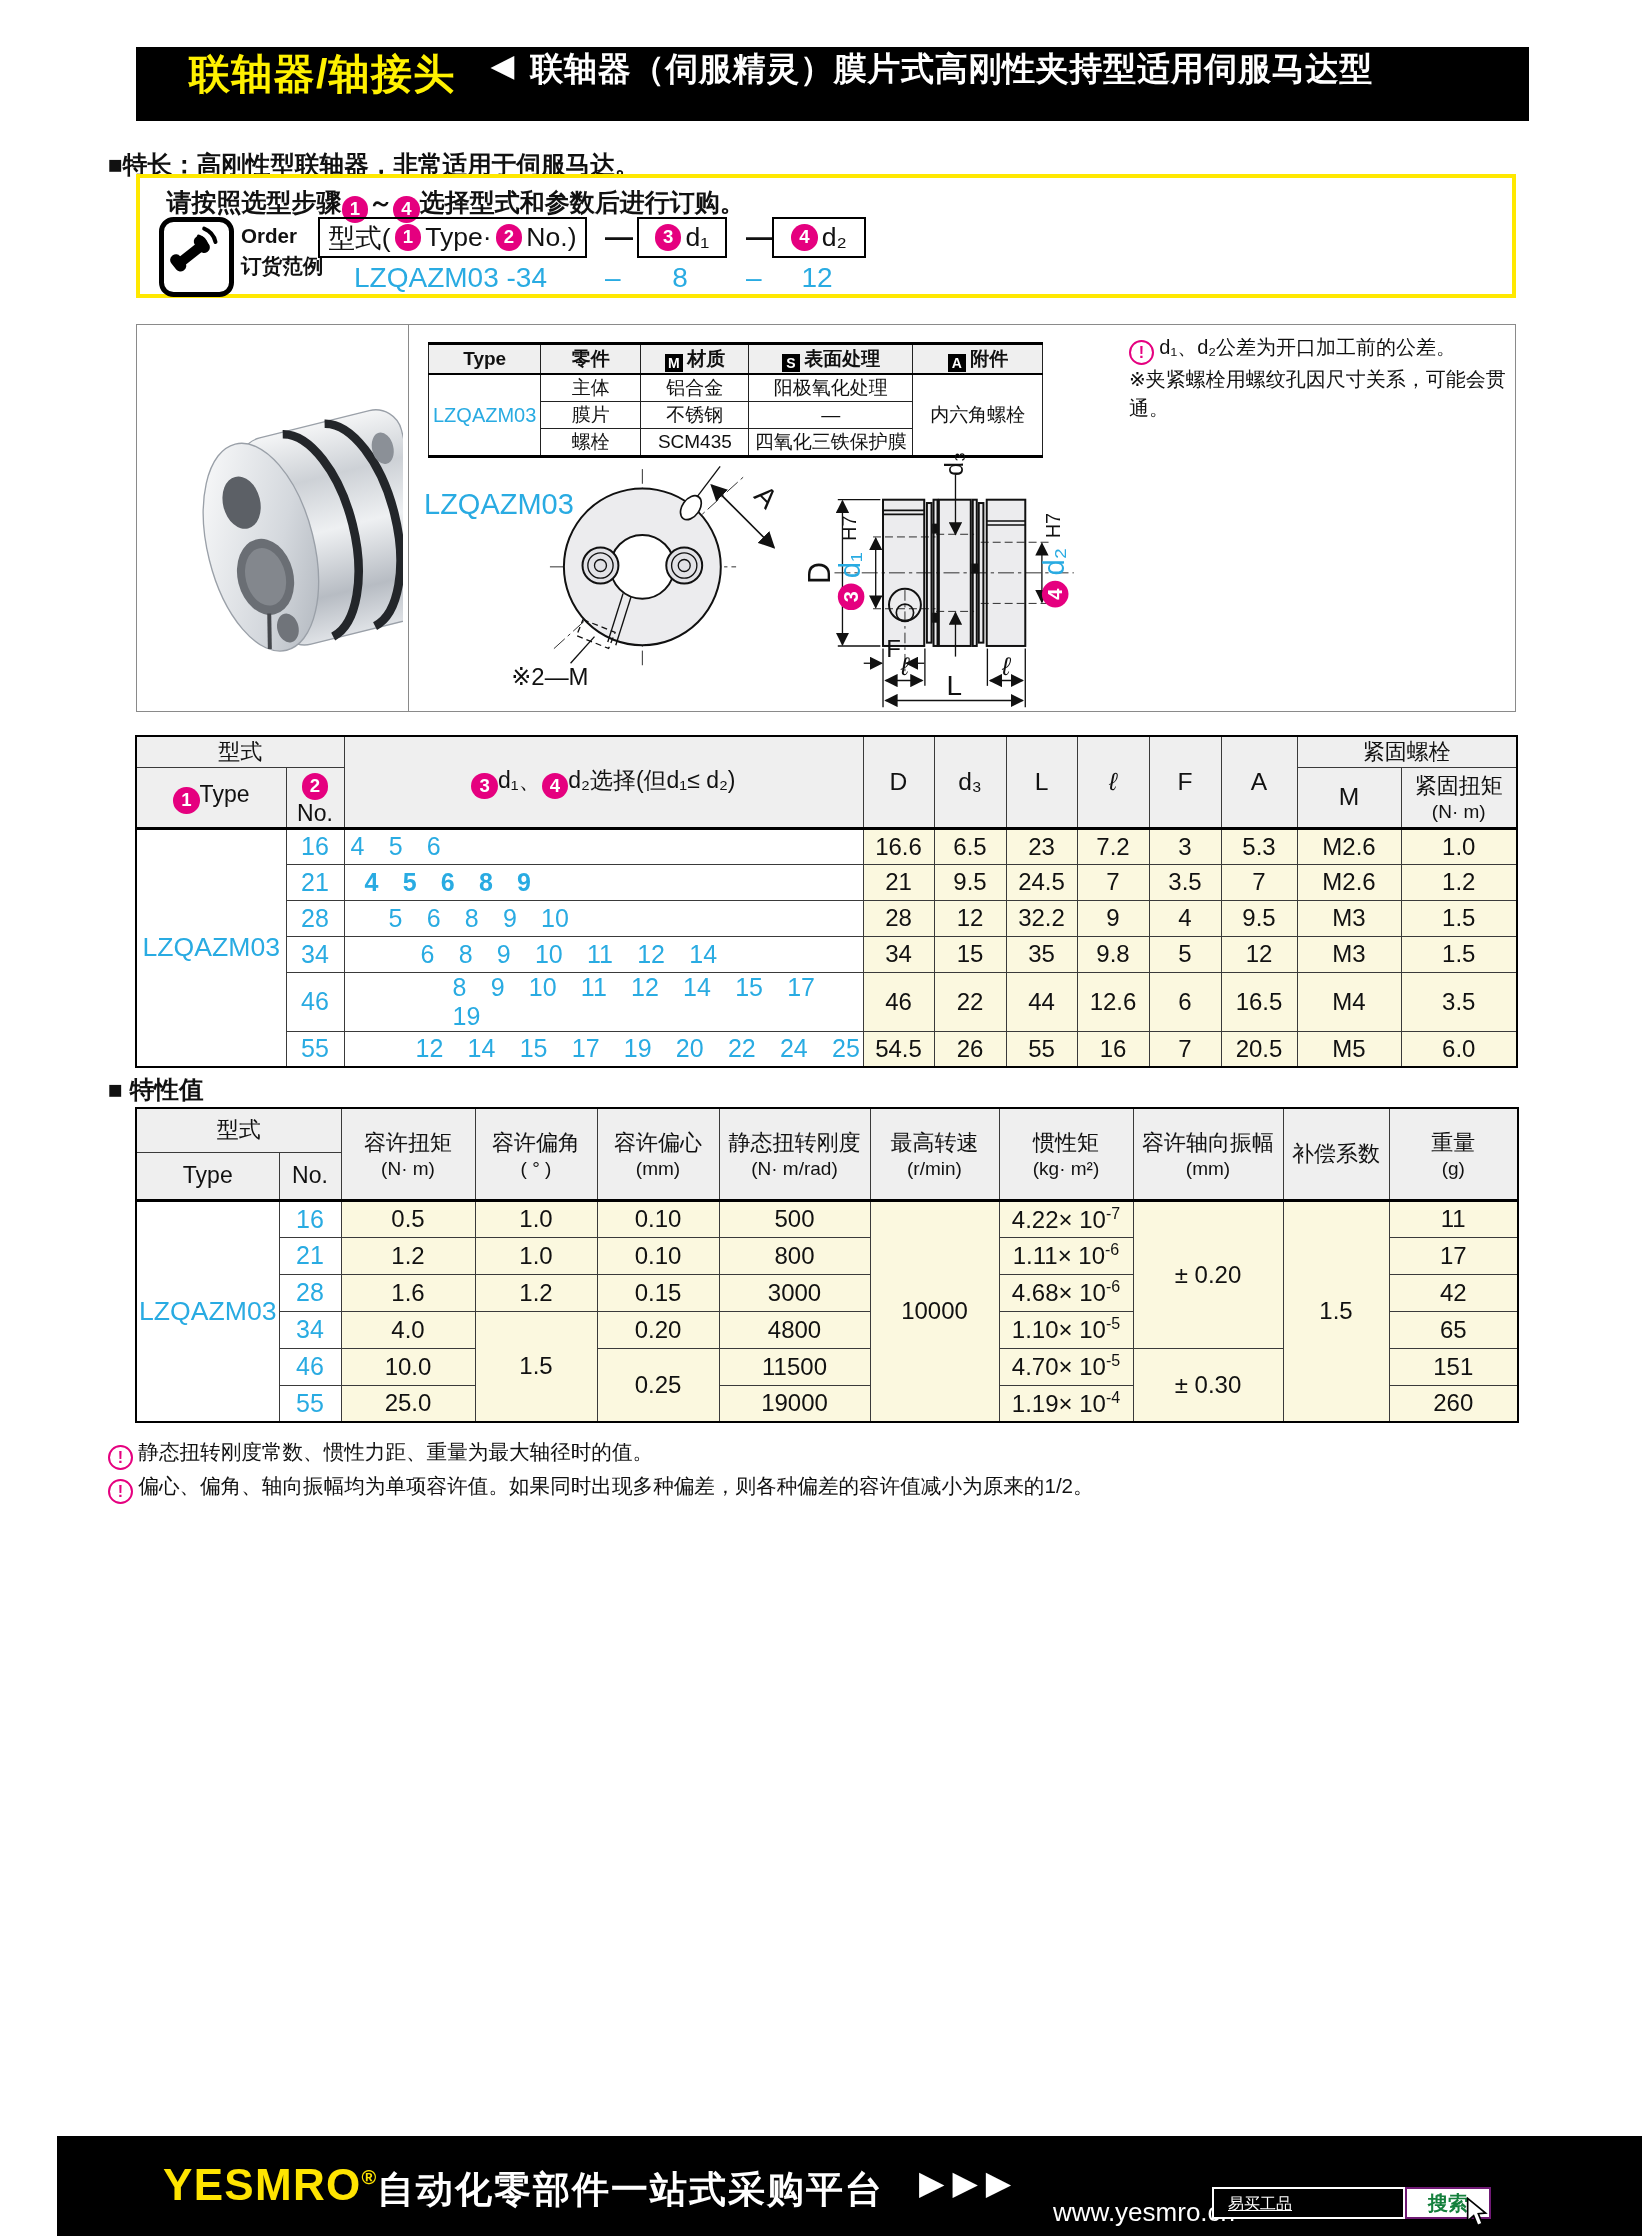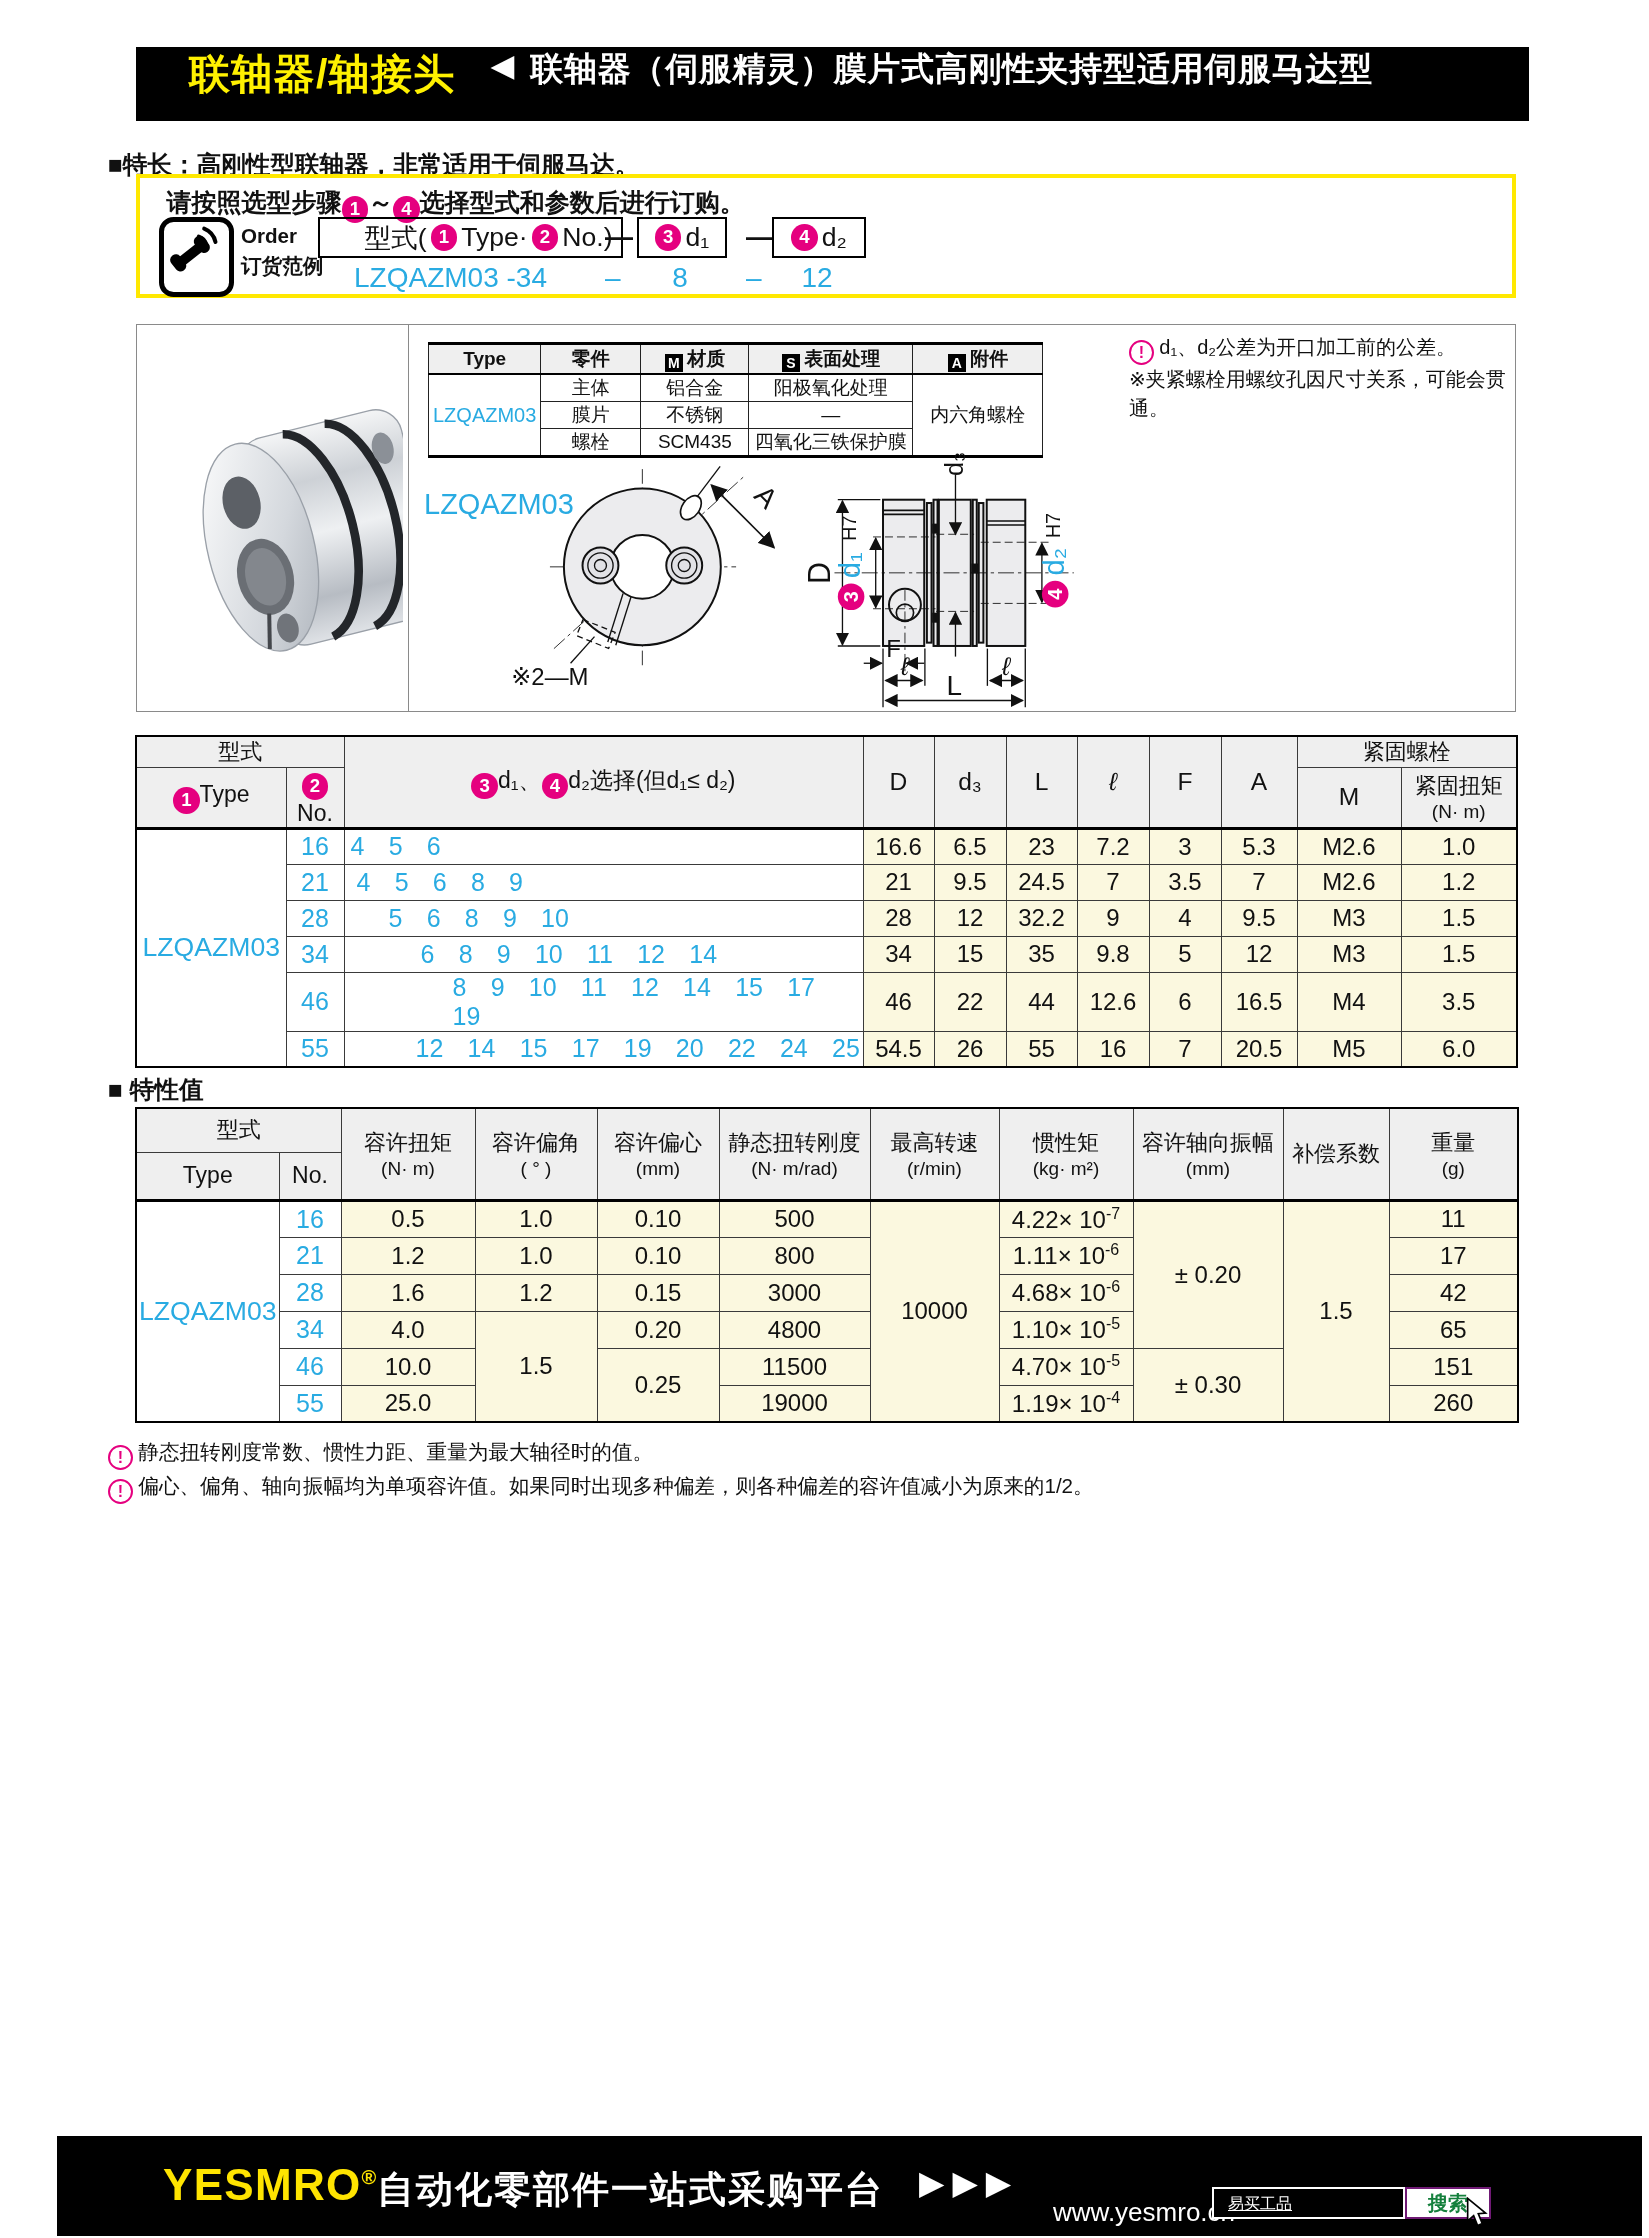--- a/index.html
+++ b/index.html
@@ -18,21 +18,21 @@
 
   
   .order-box{position:absolute;left:136px;top:174px;width:1372px;height:116px;border:4px solid #FFE800;}
   .order-line1{position:absolute;left:26.6px;top:8px;font-size:25px;font-weight:bold;}
   .bdg{display:inline-block;background:#E5007F;color:#fff;border-radius:50%;width:26.6px;height:26.6px;
        line-height:26.6px;text-align:center;font-size:18.6px;font-weight:bold;vertical-align:-4px;}
   .phone-icon{position:absolute;left:18.6px;top:39px;width:65px;height:70px;border:5.3px solid #000;border-radius:14.6px;}
   .order-labels{position:absolute;left:101px;top:43px;font-size:20.6px;font-weight:bold;line-height:30px;}
   .fmt-box{position:absolute;top:39px;height:37px;border:2px solid #000;display:flex;align-items:center;
            justify-content:center;font-size:26.6px;gap:4px;}
-  .fmt-type{left:178px;width:265px;padding-left:36px;}
+  .fmt-type{left:178px;width:265px;}
   .fmt-d1{left:497px;width:86px;}
   .fmt-d2{left:632px;width:90px;}
   .fmt-dash{position:absolute;top:43px;font-size:28px;font-weight:bold;}
   .dashpos1{left:465px;} .dashpos2{left:606px;}
   .ex{position:absolute;top:84px;color:#29ABE2;font-size:28px;text-align:center;}
   .ex-type{left:178px;width:265px;}
   .ex-dash1{left:465px;} .ex-dash2{left:606px;}
   .ex-d1{left:497px;width:86px;} .ex-d2{left:632px;width:90px;}
 
   
@@ -64,21 +64,21 @@
   td.type-cell{color:#29ABE2;font-size:26.6px;}
   .unit{font-size:19px;}
 
   
   .spec{top:735px;}
   .spec thead tr.h1{height:30px;}
   .spec thead tr.h2{height:59px;}
   .spec tbody tr{height:36px;}
   .spec td.dsel{color:#29ABE2;font-size:25px;text-align:left;word-spacing:17.3px;}
   .spec tbody tr:nth-child(1) td.dsel{padding-left:6px;}
-  .spec tbody tr:nth-child(2) td.dsel{padding-left:12px;}
+  .spec tbody tr:nth-child(2) td.dsel{padding-left:20px;font-weight:bold;}
   .spec tbody tr:nth-child(3) td.dsel{padding-left:44px;}
   .spec tbody tr:nth-child(4) td.dsel{padding-left:76px;}
   .spec tbody tr:nth-child(5) td.dsel{padding-left:108px;}
   .spec tbody tr:nth-child(6) td.dsel{text-align:right;padding-right:2.7px;}
 
   
   .char-title{position:absolute;left:108px;top:1073px;font-size:24.6px;font-weight:bold;}
   .char{top:1107px;}
   .char thead tr.h1{height:44px;}
   .char thead tr.h2{height:48px;}

